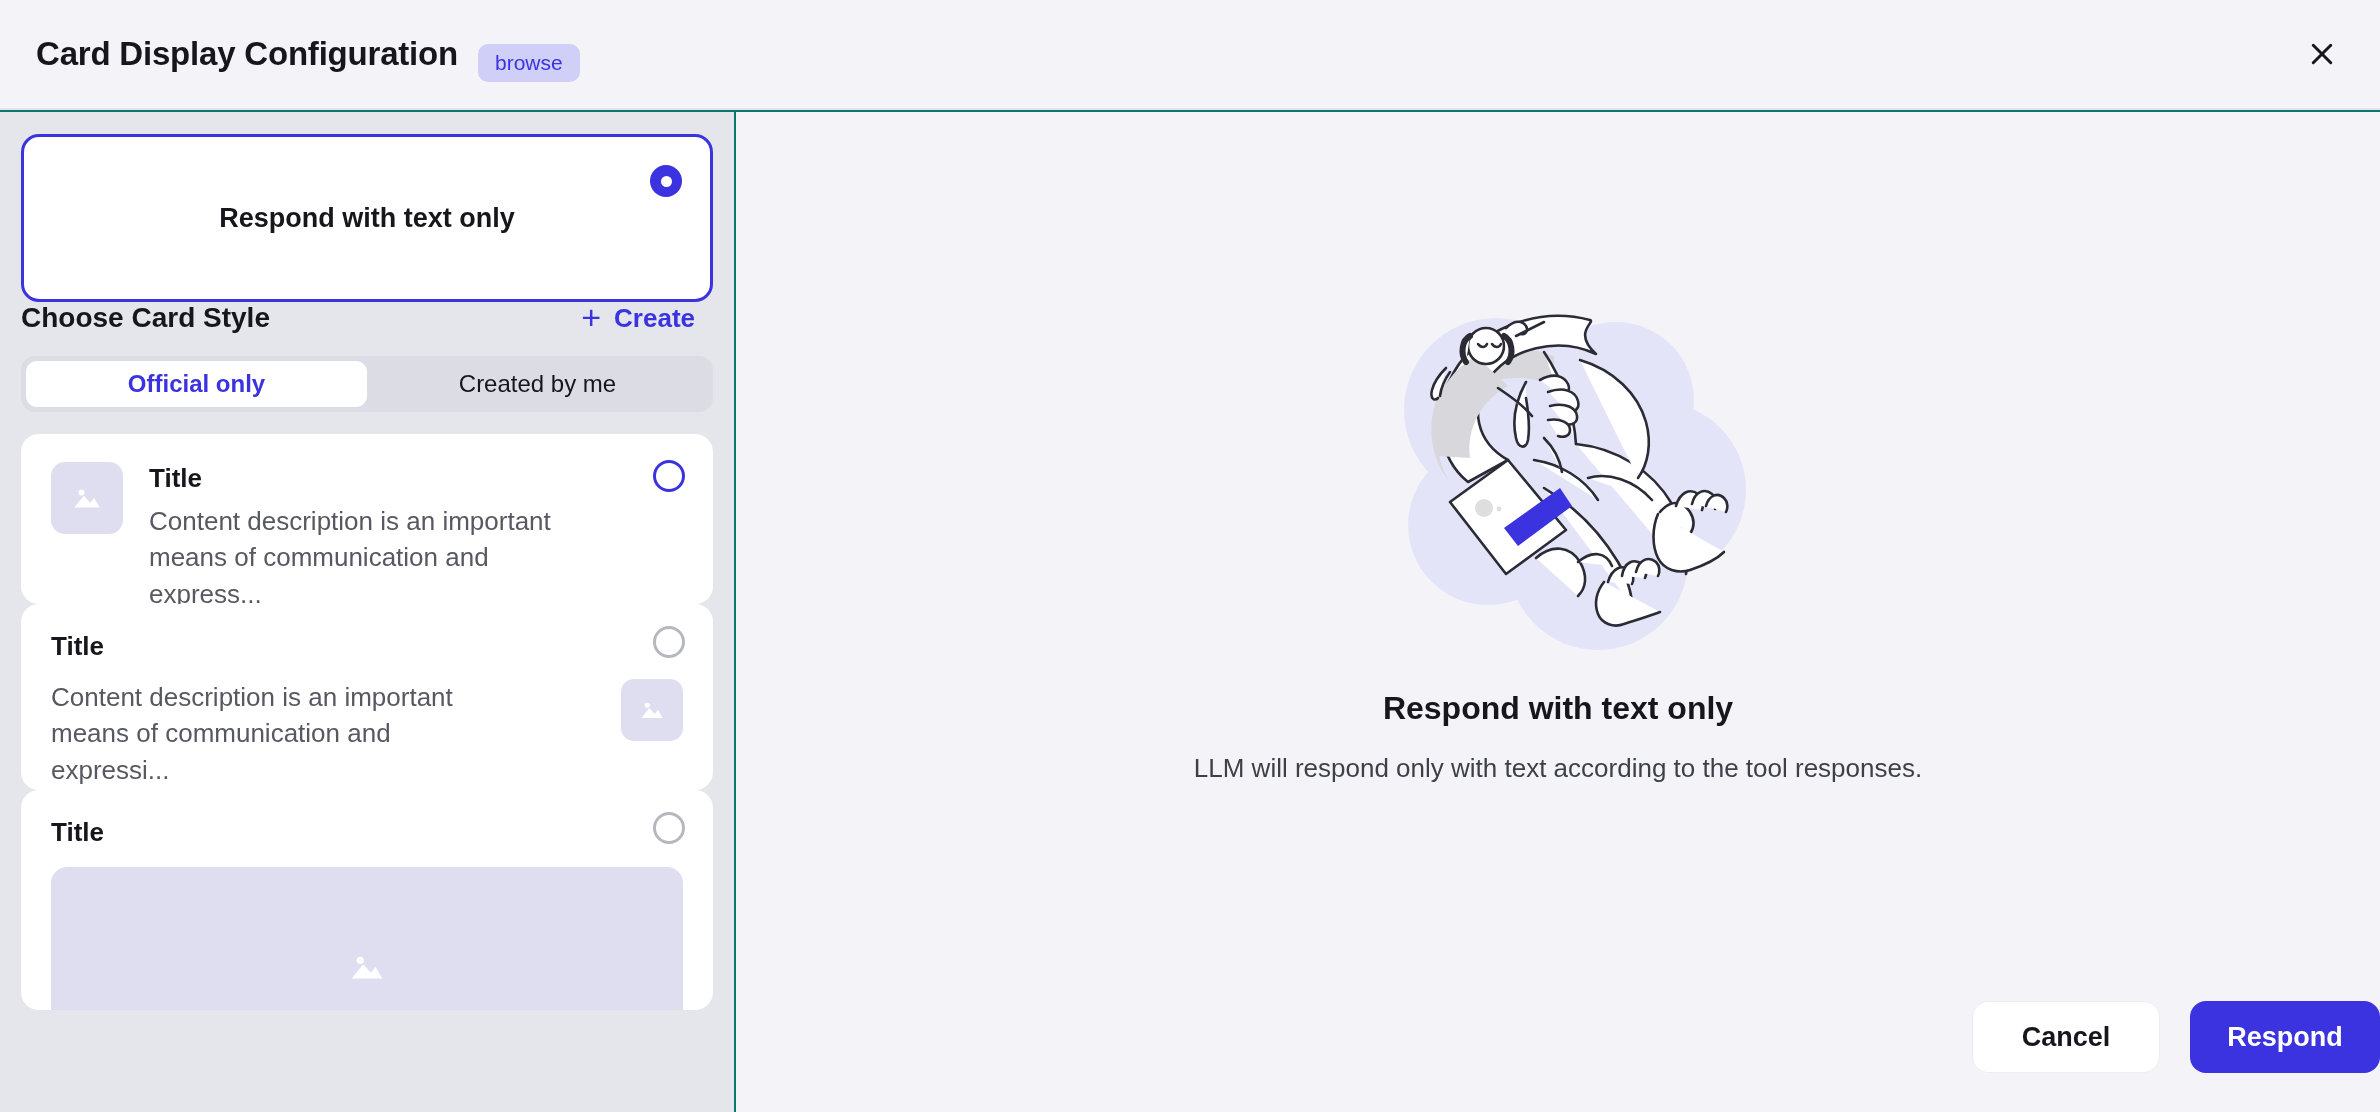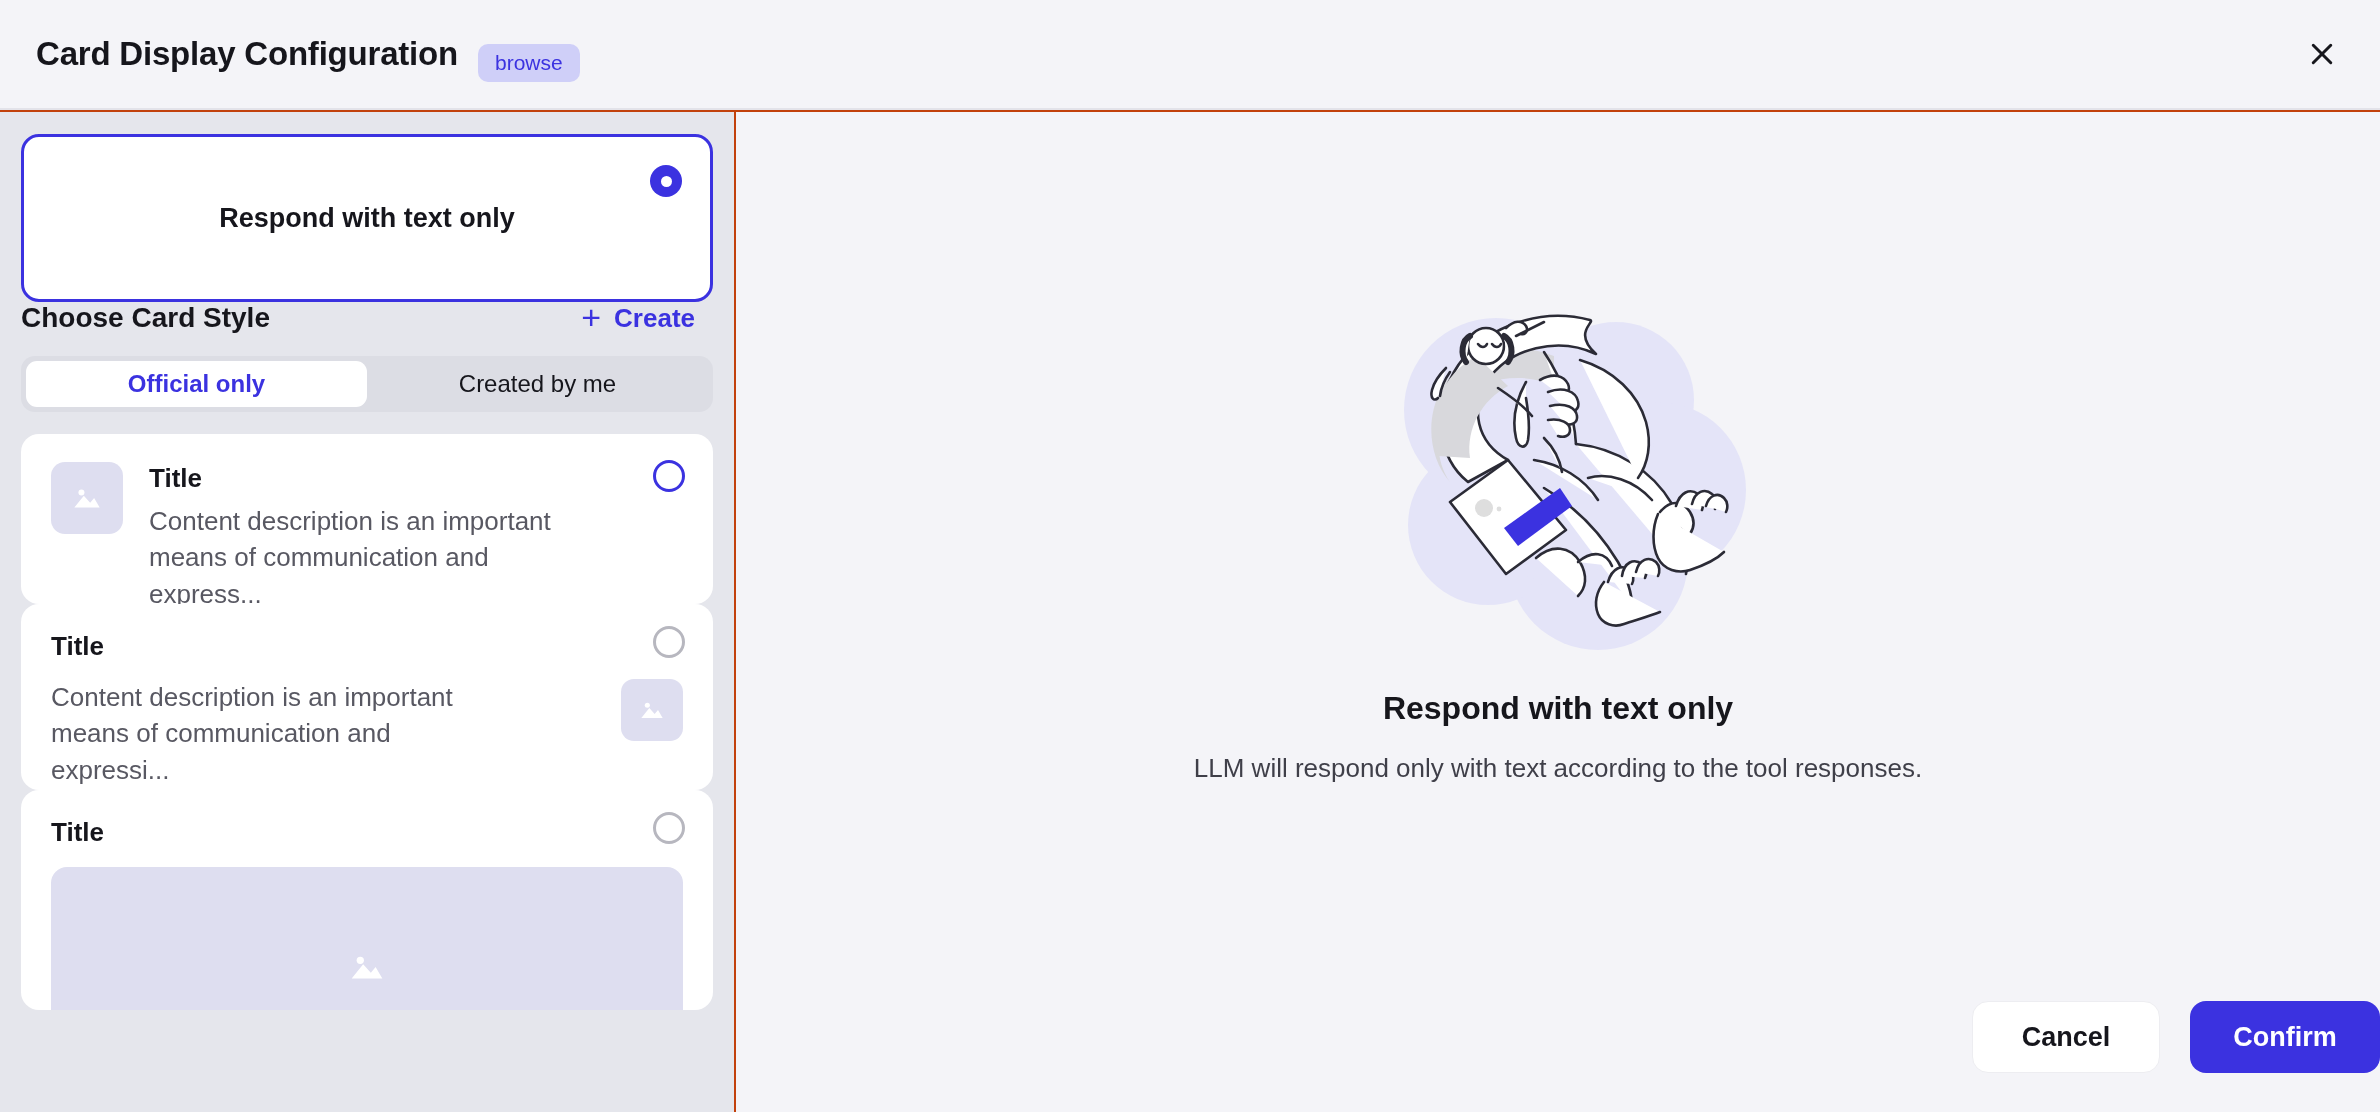--- a/index.html
+++ b/index.html
@@ -2,21 +2,21 @@
 <html><head>
 <meta charset="utf-8">
 <style>
   * { margin:0; padding:0; box-sizing:border-box; }
   html, body {
     width:2380px; height:1112px;
     font-family:"Liberation Sans", sans-serif;
     background:#F4F4F8;
     overflow:hidden;
   }
-  .modal { position:relative; width:2380px; height:1112px; background:#c2410c; }
+  .modal { position:relative; width:2380px; height:1112px; background:#0f766e; }
 
   
   .header {
     position:absolute; top:0; left:0; width:2380px; height:110px;
     background:#F4F4F8; border-bottom:2px solid #E3E3EA;
     display:flex; align-items:center; padding:0 36px;
   }
   .header-title {
     font-size:33px; font-weight:bold; color:#16161C; letter-spacing:-0.2px;
   }
@@ -272,17 +272,17 @@
             <path d="M186 178 c10 10 16 22 18 34"></path>
           </g>
         </svg>
       </div>
       <div class="preview-title">Respond with text only</div>
       <div class="preview-sub">LLM will respond only with text according to the tool responses.</div>
     </div>
 
     <div class="footer">
       <div class="btn btn-cancel">Cancel</div>
-      <div class="btn btn-confirm">Confirm</div>
+      <div class="btn btn-confirm">Respond</div>
     </div>
   </div>
 
 </div>
 
 </body></html>

